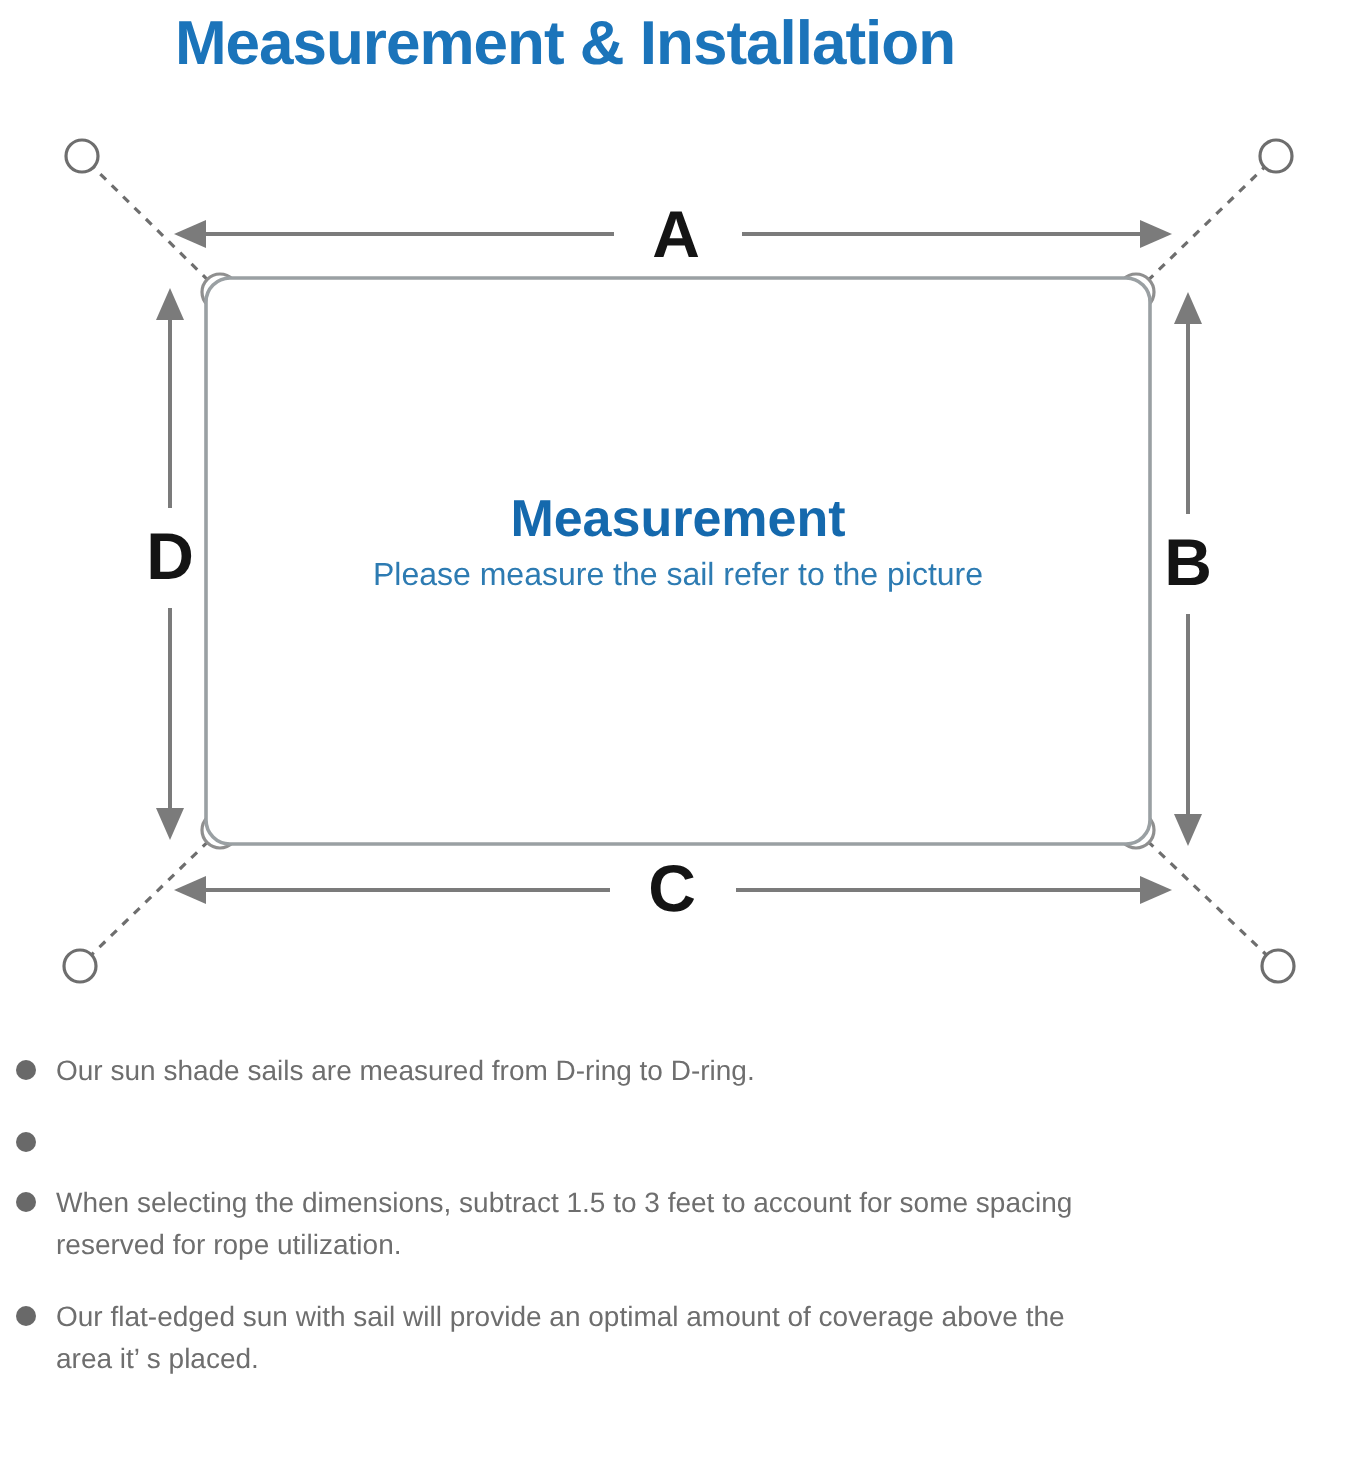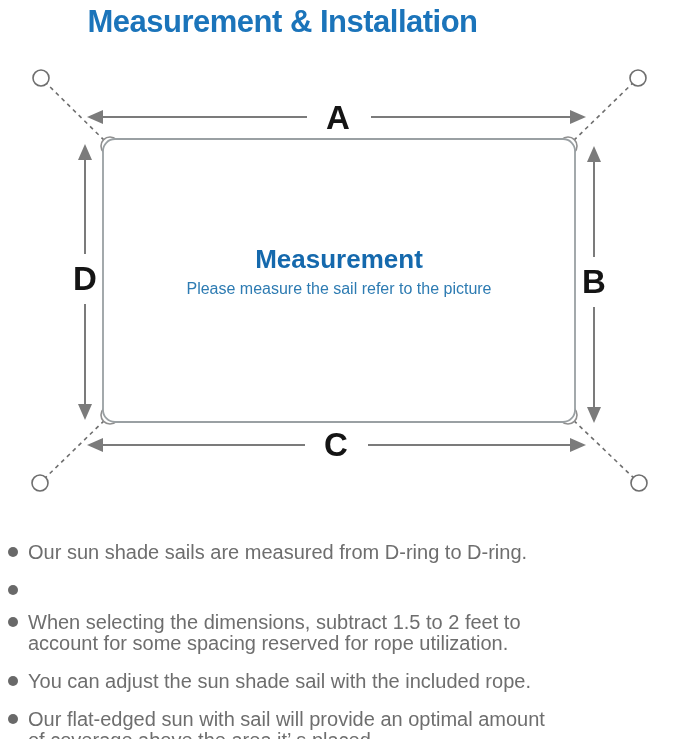--- a/index.html
+++ b/index.html
@@ -44,23 +44,22 @@
     font-size: 16px; fill: #2d7bb2;
     text-anchor: middle; dominant-baseline: central;
   }
 
   .notes { padding: 10px 6px 0 8px; }
   .note {
     display: flex;
     gap: 10px;
     margin-bottom: 15px;
     color: #6e6e6e;
-    font-size: 20px;
+    font-size: 14px;
     line-height: 21px;
-    margin-top: 17px;
   }
   .note .dot {
     flex: 0 0 10px;
     width: 10px; height: 10px;
     margin-top: 5px;
     border-radius: 50%;
     background: #696969;
   }
   .note .txt { max-width: 648px; }
 </style>
@@ -121,25 +120,21 @@
   <div class="notes">
     <div class="note">
       <span class="dot"></span>
       <span class="txt">Our sun shade sails are measured from D-ring to D-ring.</span>
     </div>
     <div class="note">
       <span class="dot"></span>
     </div>
     <div class="note">
       <span class="dot"></span>
-      <span class="txt">When selecting the dimensions, subtract 1.5 to 2 feet to account for some spacing reserved for rope utilization.</span>
-    </div>
-    <div class="note">
-      <span class="dot"></span>
-      <span class="txt">You can adjust the sun shade sail with the included rope.</span>
+      <span class="txt">When selecting the dimensions, subtract 1.5 to 3 feet to account for some spacing reserved for rope utilization.</span>
     </div>
     <div class="note">
       <span class="dot"></span>
       <span class="txt">Our flat-edged sun with sail will provide an optimal amount of coverage above the area it’ s placed.</span>
     </div>
   </div>
 
 </div>
 
 </body></html>

